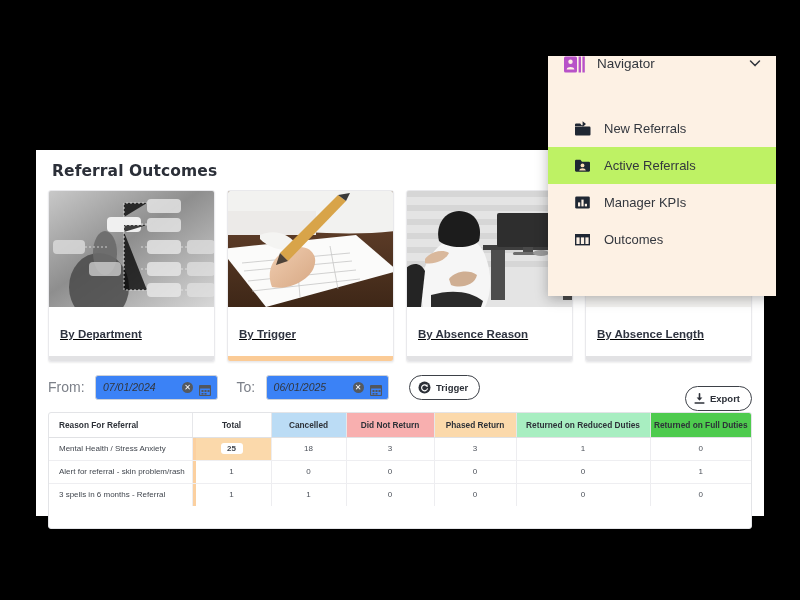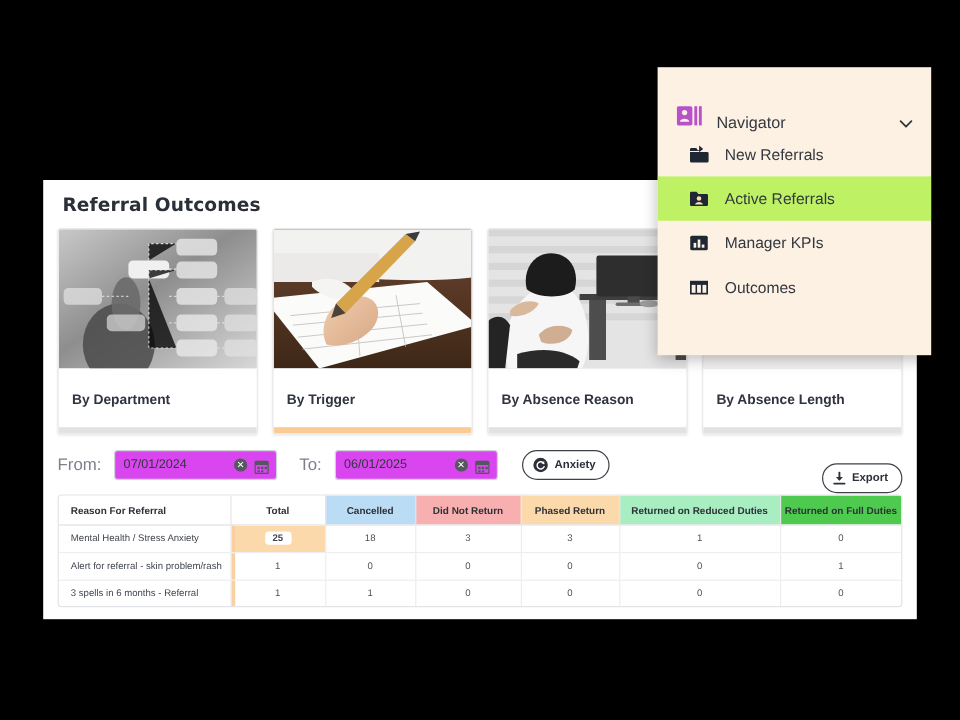--- a/index.html
+++ b/index.html
@@ -43,20 +43,21 @@
 
   
   #cards {
     position: absolute;
     left: 12px;
     top: 40px;
     width: 704px;
     height: 172px;
     display: flex;
     gap: 12px;
+    text-decoration: underline;
   }
 
   .card {
     width: 169px;
     height: 172px;
     background: #ffffff;
     border: 1px solid #e9e9ec;
     border-radius: 3px;
     box-shadow: 0 1px 2px rgba(0,0,0,0.07);
     display: flex;
@@ -104,26 +105,27 @@
   .flabel {
     font-size: 14px;
     color: #7c8089;
     margin-right: 6px;
     line-height: 26px;
   }
 
   .datefield {
     position: relative;
     display: inline-block;
-    width: 136px;
+    width: 123px;
     height: 25px;
     border: 1px solid #cfd2d7;
     border-radius: 3px;
-    background: #d946ef;
+    background: #3b82f6;
     vertical-align: middle;
+    font-style: italic;
   }
   .datefield .dval {
     position: absolute;
     left: 7px; top: 0;
     line-height: 23px;
     font-size: 10.5px;
     color: #32363d;
   }
   .clr-ico {
     position: absolute;
@@ -165,21 +167,21 @@
     right: 0;
     top: 12px;
   }
 
   
   #table-wrap {
     position: absolute;
     left: 12px;
     top: 262px;
     width: 704px;
-    height: 94px;
+    height: 117px;
     border: 1px solid #e3e4e7;
     border-radius: 3px;
     overflow: hidden;
     background: #fff;
   }
   table { border-collapse: collapse; width: 100%; table-layout: fixed; }
   th {
     font-size: 8.3px;
     font-weight: 700;
     color: #2d3138;
@@ -232,21 +234,21 @@
     width: 228px;
     height: 240px;
     background: #fdf1e4;
     box-shadow: 0 3px 12px rgba(0,0,0,0.28);
     overflow: hidden;
   }
 
   #nav-header {
     height: 54px;
     display: flex;
-    align-items: flex-end;
+    align-items: flex-start;
     padding: 0 14px 0 16px;
     cursor: pointer;
   }
   #nav-header .nav-title {
     margin-left: 11px;
     font-size: 13.5px;
     color: #33373e;
     flex: 1;
   }
 
@@ -451,21 +453,21 @@
       </span>
 
       <span class="round-btn" style="margin-left:16px;">
         <span>
           <svg width="13" height="13" viewBox="0 0 13 13">
               <circle cx="6.5" cy="6.5" r="6" fill="#2c3038"></circle>
               <path d="M9.2 5.3 A3 3 0 1 0 9.4 7.9" fill="none" stroke="#fff" stroke-width="1.2" stroke-linecap="round"></path>
               <path d="M9.6 3.2 L9.3 5.6 L7.1 5.1 Z" fill="#fff"></path>
             </svg>
         </span>
-        <span>Anxiety</span>
+        <span>Trigger</span>
       </span>
 
       <span class="round-btn" id="export-btn">
         <span>
           <svg width="11" height="12" viewBox="0 0 11 12">
               <path d="M5.5 0.8 V6.4" stroke="#2c3038" stroke-width="1.6" stroke-linecap="round"></path>
               <path d="M2.6 4.6 L5.5 7.6 L8.4 4.6 Z" fill="#2c3038"></path>
               <path d="M1.2 10 H9.8" stroke="#2c3038" stroke-width="1.6" stroke-linecap="round"></path>
             </svg>
         </span>

